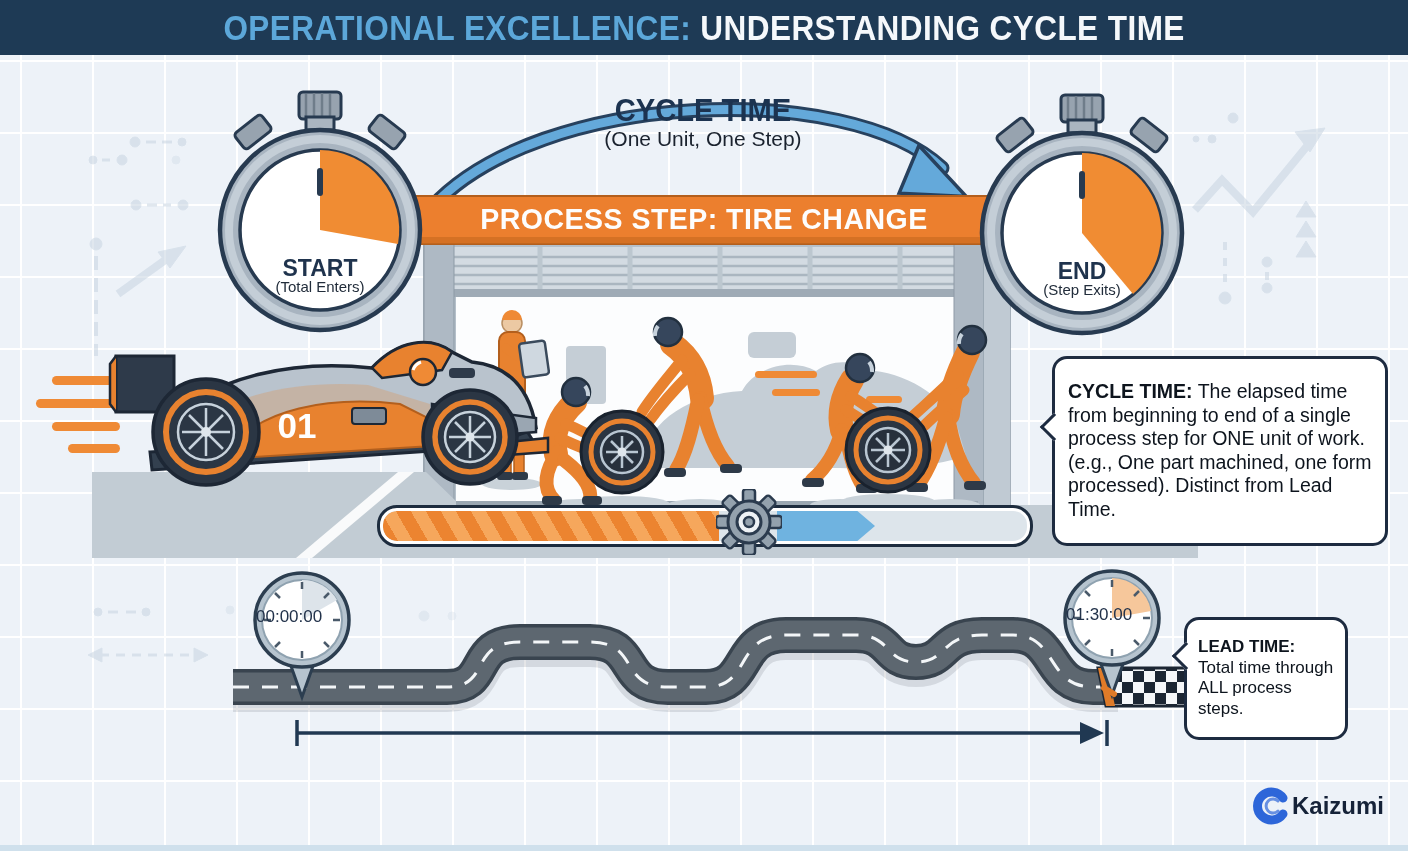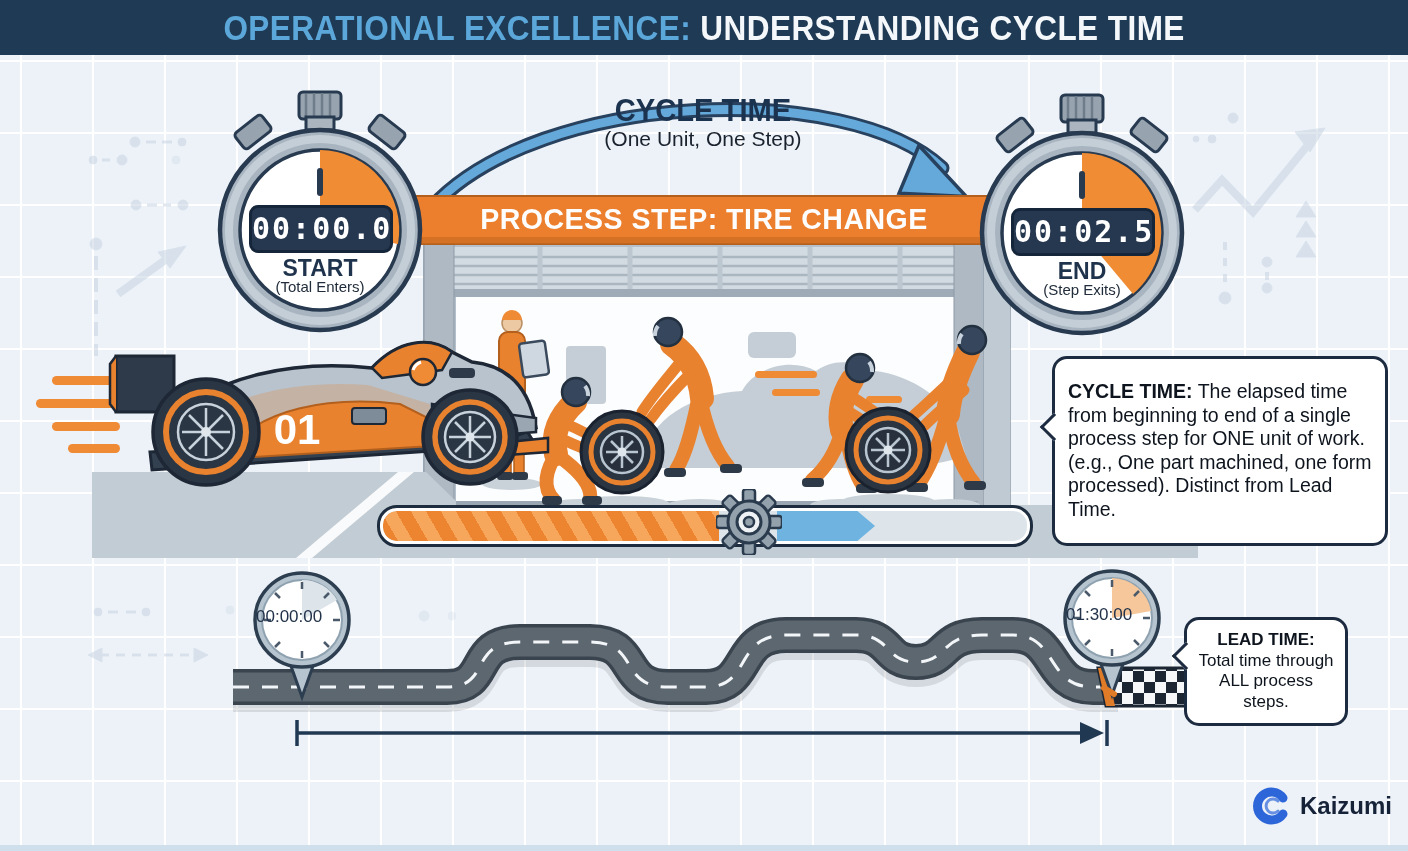--- a/index.html
+++ b/index.html
@@ -29,50 +29,50 @@
   .lcd{width:138px;height:42px;background:#263850;border:3px solid #16263a;border-radius:9px;
        color:#fff;font-family:"DejaVu Sans Mono",monospace;font-weight:bold;font-size:30px;
        letter-spacing:2px;text-align:center;line-height:42px;z-index:6;}
   #lcdStart{left:249px;top:205px;}
   #lcdEnd{left:1011px;top:208px;}
   .wLbl{width:160px;text-align:center;font-weight:800;font-size:23px;color:#1f334d;z-index:6;}
   .wSub{width:160px;text-align:center;font-size:15px;color:#222d3b;z-index:6;}
   #startLbl{left:240px;top:255px;} #startSub{left:240px;top:278px;}
   #endLbl{left:1002px;top:258px;}  #endSub{left:1002px;top:281px;}
   
-  #carNum{left:262px;top:406px;width:70px;text-align:center;font-size:42px;font-weight:800;
+  #carNum{left:262px;top:406px;width:70px;text-align:center;font-size:35px;font-weight:800;
           color:#fff;z-index:6;}
   
   #pbar{left:377px;top:505px;width:644px;height:30px;border:3px solid #1d2c3e;border-radius:20px;
         background:#fff;padding:3px;z-index:5;}
   #ptrack{position:relative;width:100%;height:100%;border-radius:14px;background:#dde5eb;overflow:hidden;}
   #pfill{position:absolute;left:0;top:0;width:336px;height:100%;border-radius:14px 0 0 14px;
          background:repeating-linear-gradient(60deg,#ec8430 0 13px,#f6a75c 13px 26px);}
   #pblue{position:absolute;left:394px;top:0;width:98px;height:100%;background:#6fb3e0;
          clip-path:polygon(0 0,82% 0,100% 50%,82% 100%,0 100%);}
   svg.gear{left:716px;top:489px;z-index:6;}
   
   .pinT{width:92px;text-align:left;font-size:17px;color:#22324a;z-index:6;font-weight:500;}
   #pinT1{left:256px;top:607px;} #pinT2{left:1066px;top:605px;}
   
   .callout{background:#fff;border:3px solid #1d2b40;border-radius:15px;color:#0d141d;z-index:7;}
   .callout .ptr{position:absolute;left:-11px;width:17px;height:17px;background:#fff;
                 border-left:3px solid #1d2b40;border-bottom:3px solid #1d2b40;transform:rotate(45deg);}
   #coCycle{left:1052px;top:356px;width:304px;padding:21px 13px;font-size:19.5px;line-height:1.21;}
   #coCycle .ptr{top:58px;}
-  #coLead{left:1184px;top:617px;width:136px;padding:10px 11px;font-size:17px;line-height:1.22;text-align:center;}
+  #coLead{left:1184px;top:617px;width:136px;padding:17px 11px;font-size:17px;line-height:1.22;}
   #coLead .ptr{top:26px;}
   .callout b{font-weight:800;}
   
   #measureLbl{left:703px;top:718px;transform:translateX(-50%);white-space:nowrap;z-index:6;
               background:#edf2f8;padding:0 14px;font-size:24px;color:#14202e;}
   #measureLbl .a{font-weight:800;color:#1c3049;letter-spacing:.3px;}
   
   #brand{left:1252px;top:785px;height:42px;display:flex;align-items:center;z-index:6;}
-  #brandName{font-size:24px;font-weight:800;color:#152238;margin-left:8px;}
+  #brandName{font-size:24px;font-weight:800;color:#152238;margin-left:0;}
   #botStrip{left:0;top:845px;width:1408px;height:6px;background:#cfe0ec;z-index:8;}
 </style>
 </head>
 <body>
 
 <div id="stage">
 
   <svg class="scene abs" width="1408" height="851" viewBox="0 0 1408 851">
     <defs>
       <pattern id="checks" width="22" height="22" patternUnits="userSpaceOnUse">
@@ -367,25 +367,23 @@
       <span class="a">OPERATIONAL EXCELLENCE:</span>
       <span class="b">UNDERSTANDING CYCLE TIME</span>
     </div>
   </div>
 
   <div class="abs arcTitle">CYCLE TIME</div>
   <div class="abs arcSub">(One Unit, One Step)</div>
 
   <div class="abs bannerLbl">PROCESS STEP: TIRE CHANGE</div>
 
-  <div id="lcdStart" class="abs lcd">00:00.0</div>
   <div id="startLbl" class="abs wLbl">START</div>
   <div id="startSub" class="abs wSub">(Total Enters)</div>
 
-  <div id="lcdEnd" class="abs lcd">00:02.5</div>
   <div id="endLbl" class="abs wLbl">END</div>
   <div id="endSub" class="abs wSub">(Step Exits)</div>
 
   <div id="carNum" class="abs">01</div>
 
   <div id="pbar" class="abs">
     <div id="ptrack">
       <div id="pfill"></div>
       <div id="pblue"></div>
     </div>

